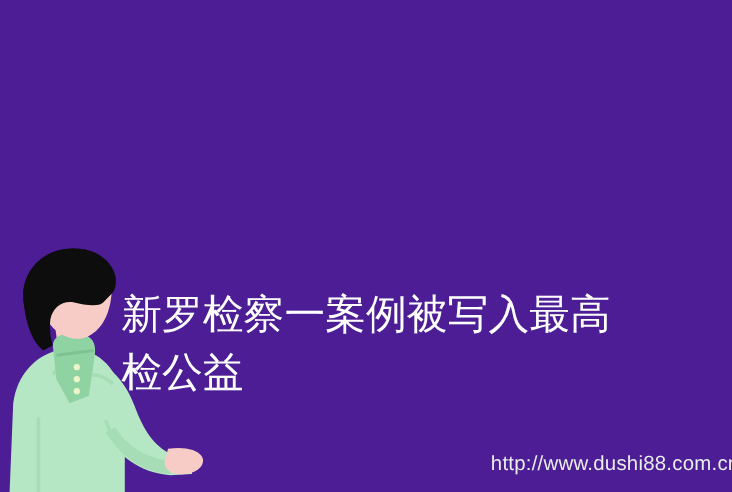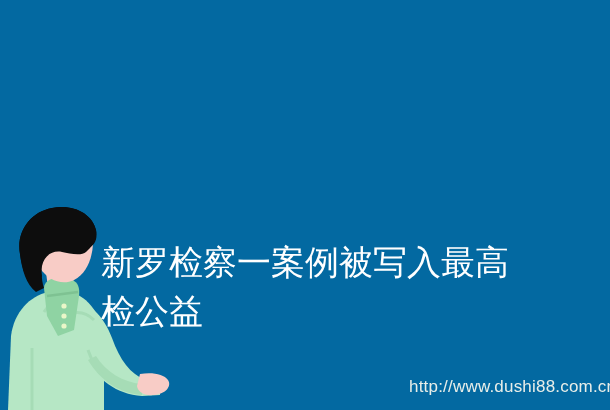--- a/index.html
+++ b/index.html
@@ -10,21 +10,21 @@
     width: 610px;
     height: 410px;
     overflow: hidden;
     font-family: "Liberation Sans", "DejaVu Sans", sans-serif;
   }
 
   #cover {
     position: relative;
     width: 610px;
     height: 410px;
-    background: #0369a1;
+    background: #4c1d95;
     overflow: hidden;
   }
 
   
   #headline {
     position: absolute;
     left: 101px;
     top: 140px;
     width: 420px;
     color: #ffffff;

